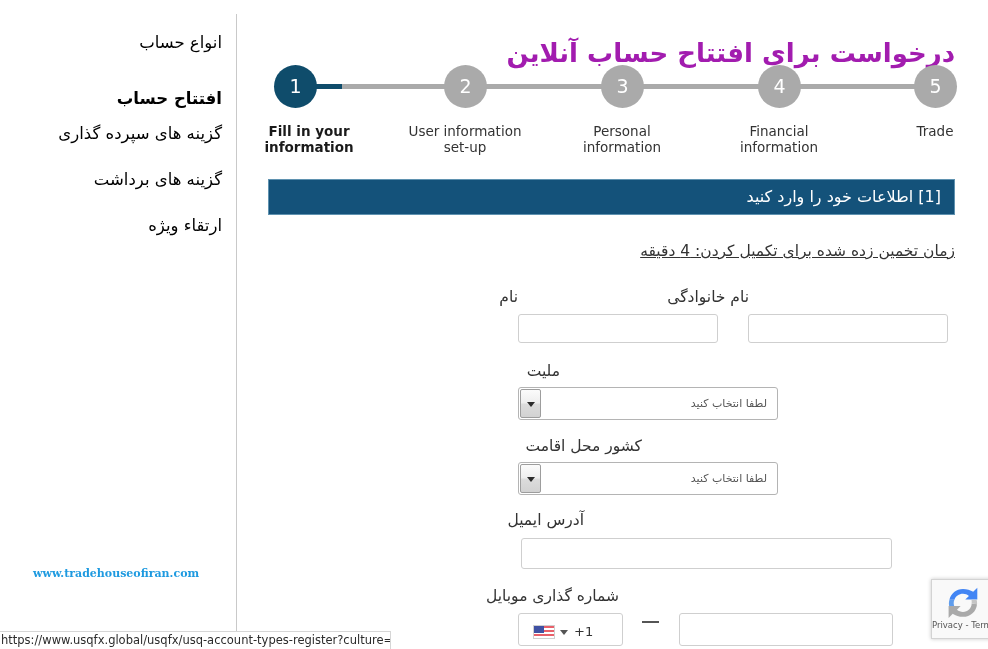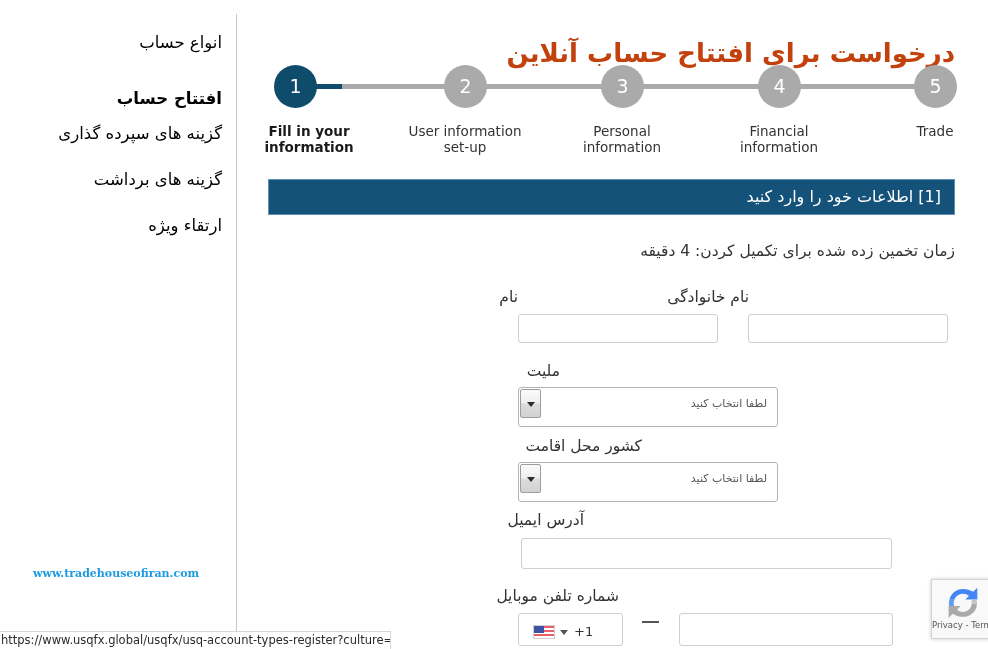--- a/index.html
+++ b/index.html
@@ -67,21 +67,21 @@
     position: absolute;
     left: 237px; top: 0;
     width: 751px; height: 649px;
   }
 
   #page-title {
     position: absolute;
     right: 33px; top: 19px;
     font-size: 26px;
     line-height: 34px;
-    color: #c2410c;
+    color: #a21caf;
     direction: rtl;
     white-space: nowrap;
   }
 
   
   #stepper {
     position: absolute;
     left: 0; top: 65px;
     width: 751px; height: 100px;
     direction: ltr;
@@ -147,20 +147,21 @@
   }
 
   #time-estimate {
     position: absolute;
     right: 33px; top: 240px;
     font-size: 15.5px;
     line-height: 22px;
     color: #333333;
     direction: rtl;
     white-space: nowrap;
+    text-decoration: underline;
   }
 
   
   #form-area { position: absolute; left: 0; top: 0; width: 751px; height: 649px; }
 
   .field-label {
     position: absolute;
     font-size: 15.5px;
     line-height: 20px;
     color: #333333;
@@ -178,21 +179,21 @@
     color: #333;
     padding: 0 6px;
     direction: rtl;
     outline: none;
     font-family: "DejaVu Sans", "Liberation Sans", sans-serif;
   }
 
   
   .sel-wrap {
     position: absolute;
-    height: 40px;
+    height: 33px;
     border: 1px solid #b4b4b4;
     border-radius: 3px;
     background: #ffffff;
     direction: rtl;
     overflow: hidden;
     cursor: pointer;
   }
   .sel-text {
     position: absolute;
     right: 10px; top: 0;
@@ -397,21 +398,21 @@
       <div class="sel-wrap" style="left:281px; top:462px; width:260px;">
         <span class="sel-text">لطفا انتخاب کنید</span>
         <span class="sel-btn">
           <span class="sel-arrow"></span>
         </span>
       </div>
 
       <label class="field-label" style="right:404px; top:510px;">آدرس ایمیل</label>
       <input class="text-input" type="text" style="left: 284px; top: 538px; width: 371px; height: 31px;" placeholder="">
 
-      <label class="field-label" style="right:369px; top:586px;">شماره تلفن موبایل</label>
+      <label class="field-label" style="right:369px; top:586px;">شماره گذاری موبایل</label>
 
       <div id="phone-country">
         <span id="flag-us"></span>
         <span id="flag-caret"></span>
         <span id="dial-code">+1</span>
       </div>
       <div id="phone-dash"></div>
       <input class="text-input" id="phone-number-input" type="text" placeholder="" style="">
 
     </div>

